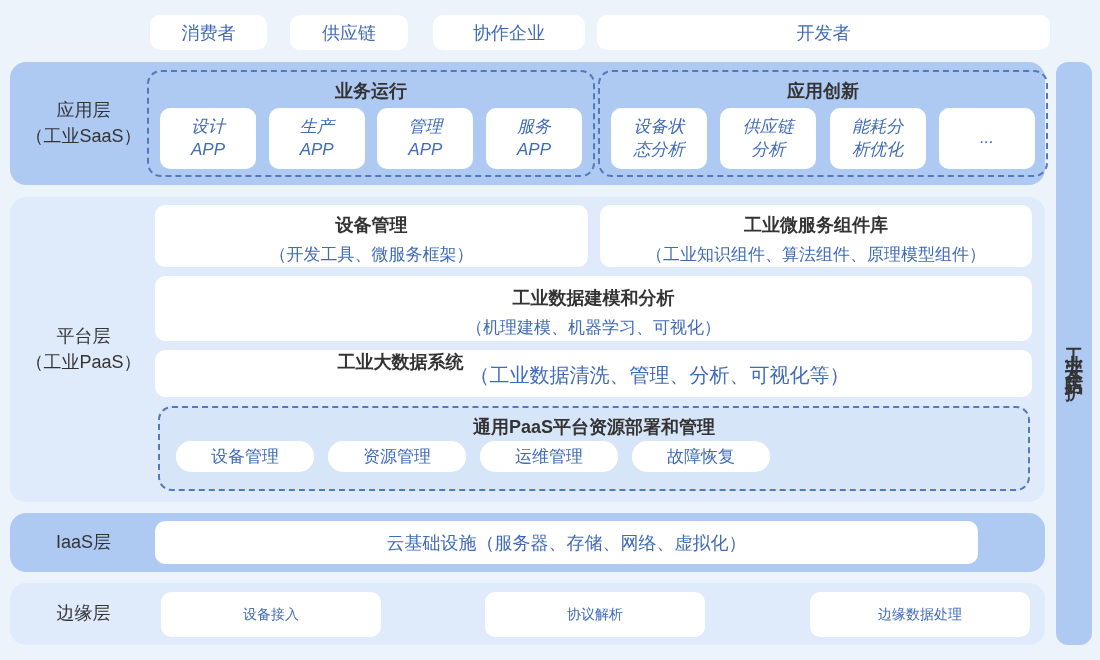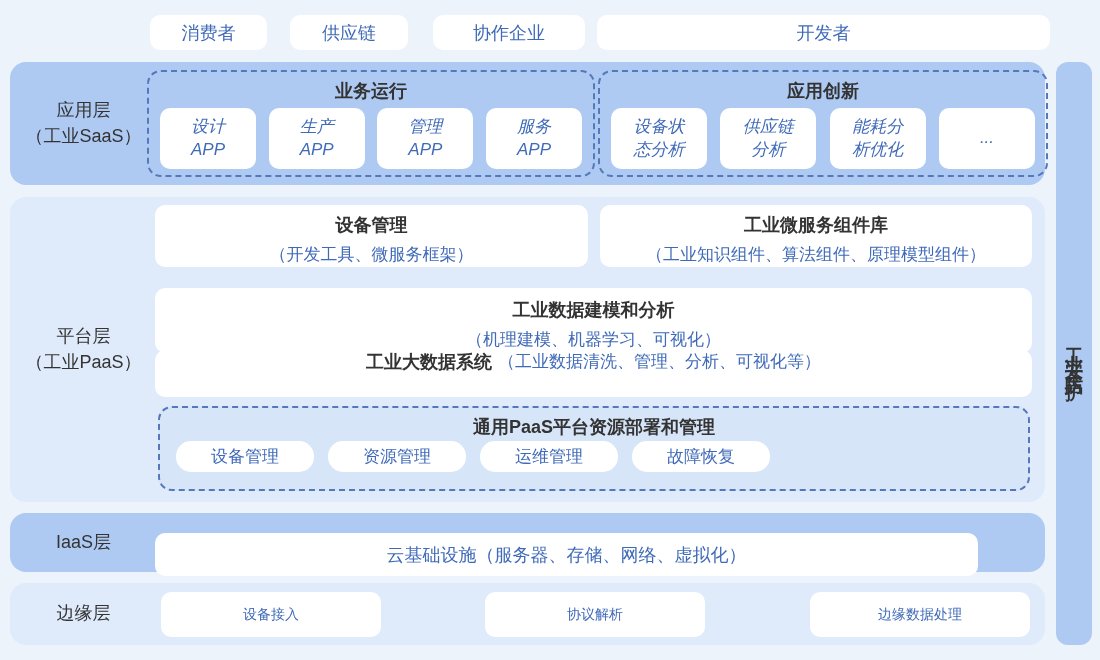--- a/index.html
+++ b/index.html
@@ -60,42 +60,42 @@
   .app-card{
     width:96px;height:61px;background:var(--card-white);border-radius:10px;
     display:flex;align-items:center;justify-content:center;text-align:center;
     color:var(--blue-text);font-size:17px;line-height:1.3;white-space:pre-line;
   }
 
   
   .card{position:absolute;background:var(--card-white);border-radius:10px;}
   .card-appdev  {left:145px;top:8px;width:433px;height:62px;}
   .card-microsvc{left:590px;top:8px;width:432px;height:62px;}
-  .card-modeling{left:145px;top:91px;width:877px;height:65px;}
+  .card-modeling{left:145px;top:79px;width:877px;height:65px;}
   .card-bigdata {left:145px;top:153px;width:877px;height:47px;
                  display:flex;align-items:flex-start;justify-content:center;gap:6px;}
   .card-title{text-align:center;font-size:18px;font-weight:bold;color:var(--dark-text);margin-top:8px;}
   .card-sub  {text-align:center;font-size:17px;color:var(--blue-text);margin-top:6px;}
   .card-modeling .card-title{margin-top:10px;}
   .card-title-inline{font-size:18px;font-weight:bold;color:var(--dark-text);}
-  .card-sub-inline{font-size:17px;color:var(--blue-text);}
+  .card-sub-inline{font-size:20px;color:var(--blue-text);margin-top:12px;}
 
   .box-paas-mgmt{left:148px;top:209px;width:872px;height:85px;background:var(--dashed-fill);}
   .box-paas-mgmt .dashed-title{height:33px;}
   .mgmt-pills{display:flex;justify-content:flex-start;padding:0 16px;gap:14px;}
   .mgmt-pill{
     width:138px;height:31px;background:var(--card-white);border-radius:15px;
     display:flex;align-items:center;justify-content:center;
     color:var(--blue-text);font-size:17px;
   }
 
   .card-cloud{
     left:145px;top:8px;width:823px;height:43px;
     display:flex;align-items:center;justify-content:center;
-    color:var(--blue-text);font-size:18px;margin-top:12px;
+    color:var(--blue-text);font-size:18px;
   }
   .edge-card{
     top:9px;height:45px;width:220px;
     display:flex;align-items:center;justify-content:center;
     color:var(--blue-text);font-size:14px;
   }
   .edge-1{left:151px;}
   .edge-2{left:475px;}
   .edge-3{left:800px;}
 

